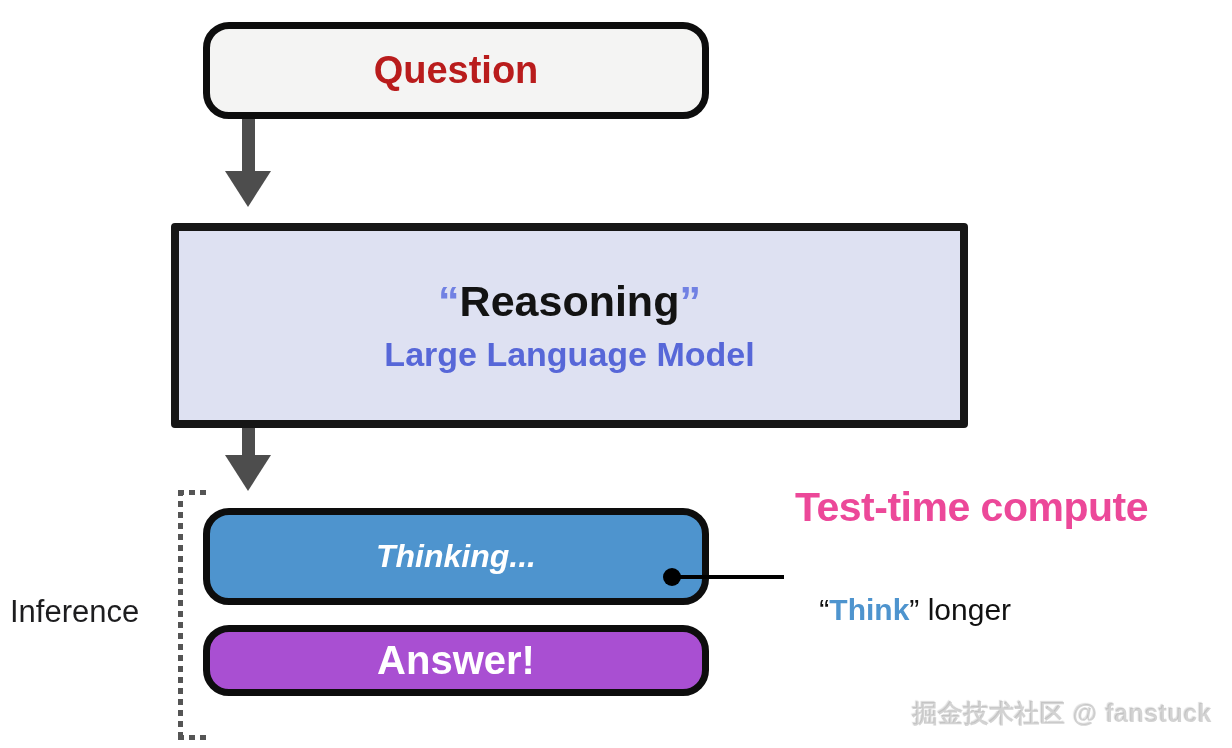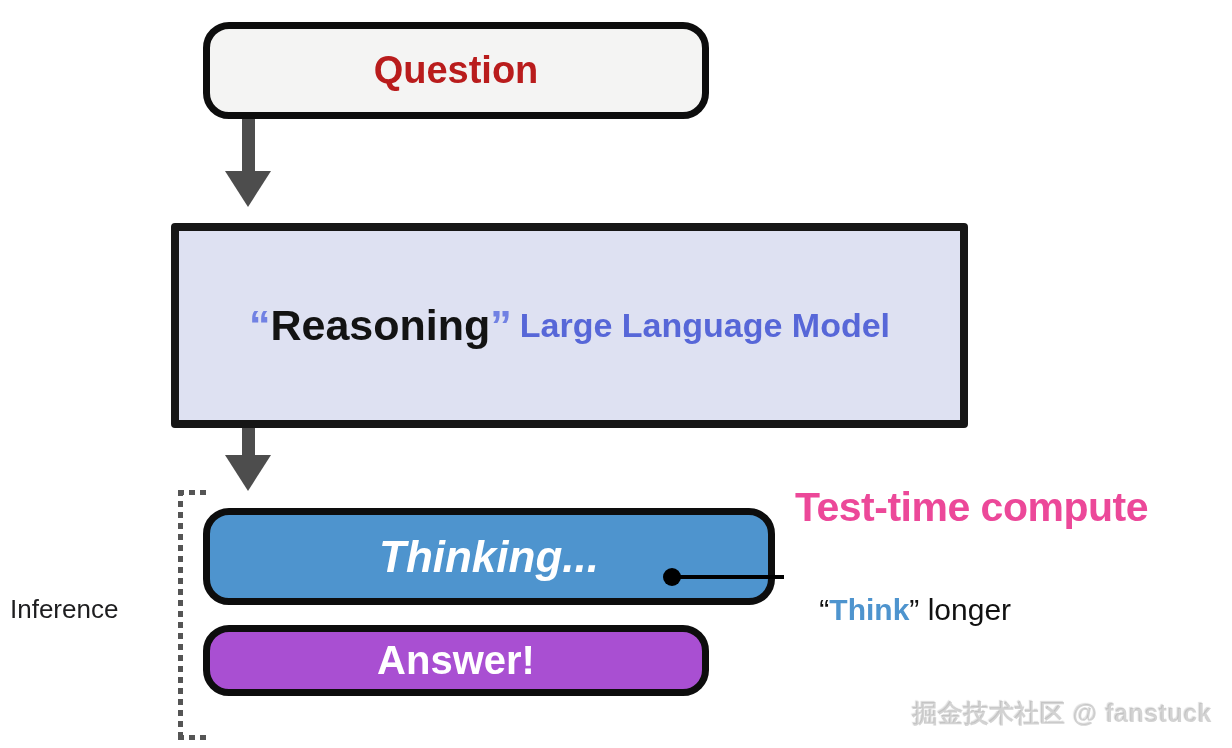--- a/index.html
+++ b/index.html
@@ -26,36 +26,36 @@
     background: #f4f4f3;
     border-radius: 26px;
     color: #b91c1c;
     font-size: 38px; font-weight: 700;
   }
   .node-llm {
     left: 171px; top: 223px; width: 797px; height: 205px;
     background: #dee1f2;
     border: 8px solid #161616;
     border-radius: 4px;
-    flex-direction: row;
+    flex-direction: column;
     gap: 8px;
   }
   .llm-title {
     font-size: 43px; font-weight: 700; color: #131313; line-height: 1.15;
   }
   .llm-title .quote { color: #7181e3; }
   .llm-subtitle {
     font-size: 34px; font-weight: 600; color: #5767d8; line-height: 1.15;
   }
   .node-thinking {
-    left: 203px; top: 508px; width: 572px; height: 97px;
+    left: 203px; top: 508px; width: 506px; height: 97px;
     background: #4e94ce;
     border-radius: 26px;
     color: #ffffff;
-    font-size: 44px; font-weight: 600; font-style: italic;
+    font-size: 32px; font-weight: 600; font-style: italic;
   }
   .node-answer {
     left: 203px; top: 625px; width: 506px; height: 71px;
     background: #a94fd2;
     border-radius: 26px;
     color: #ffffff;
     font-size: 40px; font-weight: 700;
   }
 
   
@@ -84,21 +84,21 @@
     position: absolute; left: 178px;
     width: 30px; height: 5px;
     background-image: repeating-linear-gradient(to right, #555555 0 6px, transparent 6px 11px);
   }
   .bracket-cap.top { top: 490px; }
   .bracket-cap.bottom { top: 735px; }
 
   .inference-label {
     position: absolute; left: 10px; top: 594px; width: 153px;
     text-align: left;
-    font-size: 26px; font-weight: 400; color: #1d1d1f;
+    font-size: 31px; font-weight: 400; color: #1d1d1f;
   }
 
   
   .test-time-title {
     position: absolute; left: 795px; top: 484px;
     font-size: 41px; font-weight: 700; color: #ec4899;
     letter-spacing: -0.5px;
     white-space: nowrap;
   }
   .connector-dot {

